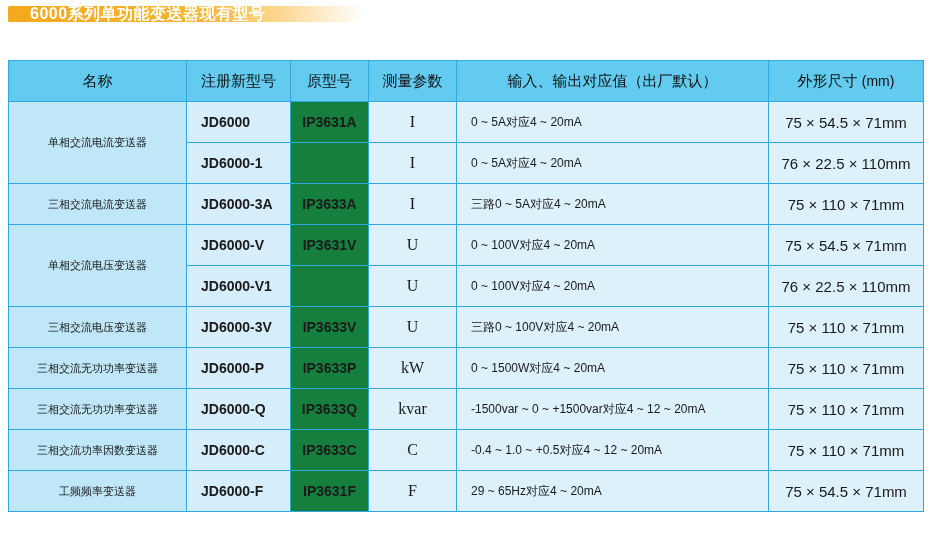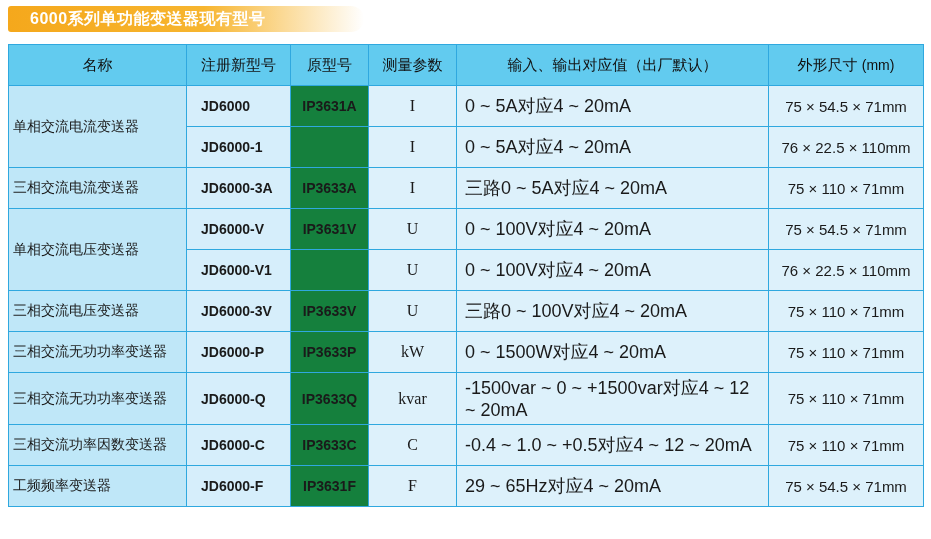--- a/index.html
+++ b/index.html
@@ -21,41 +21,41 @@
     box-sizing: border-box;
     padding: 0;
   }
 
   
   .title-bar {
     position: absolute;
     left: 8px;
     top: 6px;
     width: 356px;
-    height: 26px;
+    height: 16px;
     background: linear-gradient(to right, #f5a81c 0%, #f7b52f 55%, #ffffff 100%);
     border-radius: 3px 13px 13px 3px;
     display: flex;
     align-items: center;
   }
   .title-text {
     padding-left: 22px;
     font-size: 16px;
     font-weight: bold;
     color: #ffffff;
     letter-spacing: 0.5px;
     line-height: 1;
     white-space: nowrap;
   }
 
   
   .table-wrap {
     position: absolute;
     left: 8px;
-    top: 44px;
+    top: 60px;
     width: 915px;
   }
   table {
     border-collapse: collapse;
     width: 915px;
     table-layout: fixed;
   }
   th, td {
     border: 1px solid #2fa8df;
     text-align: center;
@@ -78,22 +78,22 @@
   thead th .unit {
     font-size: 14px;
   }
 
   tbody td {
     height: 41px;
     background: #ddf1fb;
   }
   tbody td.name-cell {
     background: #bfe7f8;
-    font-size: 14px;
-    text-align: left;
+    font-size: 11px;
+    text-align: center;
   }
   tbody td.model-cell {
     background: #d6eefb;
     font-size: 14px;
     text-align: left;
     padding-left: 14px;
     font-weight: 700;
   }
   tbody td.proto-cell {
     background: #15803d;
@@ -101,22 +101,22 @@
     font-weight: 600;
   }
   tbody td.param-cell {
     background: #ddf1fb;
     font-family: "Liberation Serif", serif;
     font-size: 16px;
   }
   tbody td.value-cell {
     background: #ddf1fb;
     text-align: left;
-    padding-left: 8px;
-    font-size: 18px;
+    padding-left: 14px;
+    font-size: 12px;
   }
   tbody td.size-cell {
     background: #ddf1fb;
     font-size: 15px;
   }
 
   
   col.c-name  { width: 178px; }
   col.c-model { width: 104px; }
   col.c-proto { width: 78px;  }

